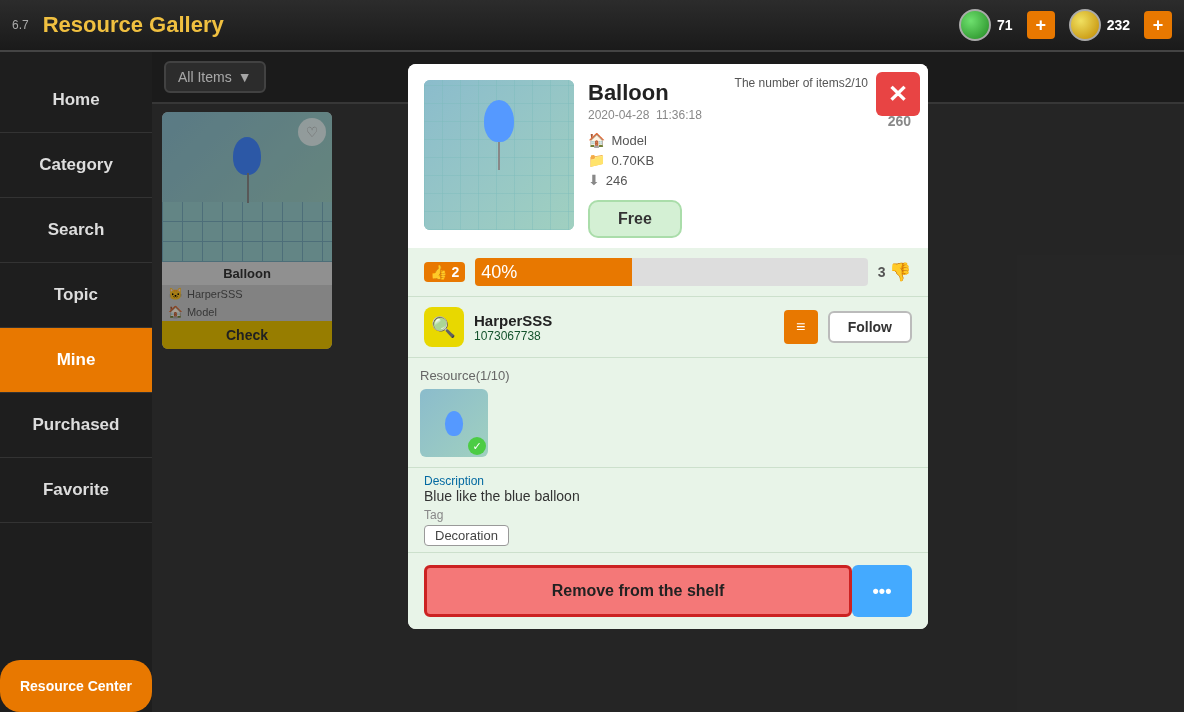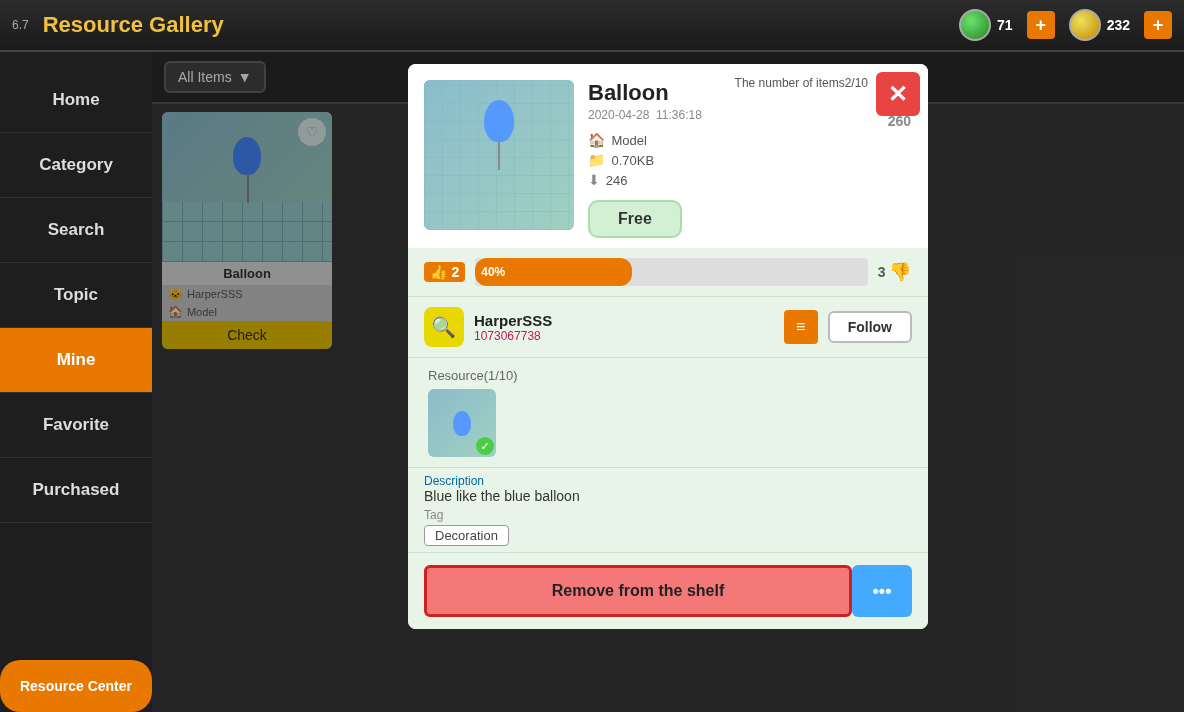--- a/index.html
+++ b/index.html
@@ -198,21 +198,21 @@
       padding: 2px 6px;
       display: flex; align-items: center; gap: 4px;
       font-size: 11px; color: #555;
     }
     .check-btn {
       width: 100%;
       background: #e8c000;
       border: none;
       padding: 6px;
       font-size: 14px;
-      font-weight: normal;
+      font-weight: bold;
       color: #333;
       cursor: pointer;
     }
 
     
     .modal-overlay {
       position: absolute;
       top: 0; left: 0; right: 0; bottom: 0;
       background: rgba(0,0,0,0.35);
       display: flex;
@@ -363,21 +363,21 @@
       background: #ddd;
       border-radius: 4px;
       overflow: hidden;
       position: relative;
     }
     .rating-bar-fill {
       height: 100%;
       background: #e87800;
       display: flex; align-items: center;
       padding-left: 6px;
-      color: #fff; font-weight: bold; font-size: 12px; border-radius: 12px;
+      color: #fff; font-weight: normal; font-size: 18px;
     }
     .dislike-btn {
       display: flex; align-items: center; gap: 4px;
       color: #555; font-size: 14px; font-weight: bold;
     }
     .dislike-icon {
       font-size: 18px;
       color: #888;
     }
 
@@ -401,21 +401,21 @@
     .author-info {
       flex: 1;
     }
     .author-name {
       font-size: 15px;
       font-weight: bold;
       color: #222;
     }
     .author-id {
       font-size: 12px;
-      color: #be185d;
+      color: #14532d;
     }
     .author-list-icon {
       width: 34px; height: 34px;
       background: #e87800;
       border-radius: 4px;
       display: flex; align-items: center; justify-content: center;
       color: #fff; font-size: 16px;
     }
     .follow-btn {
       background: #ffffff;
@@ -424,21 +424,21 @@
       padding: 6px 18px;
       font-size: 14px;
       font-weight: bold;
       color: #333;
       cursor: pointer;
     }
 
     
     .resource-section {
       background: #e8f4e8;
-      padding: 10px 20px;
+      padding: 10px 12px;
       border-top: 1px solid #cce0cc;
     }
     .resource-label {
       font-size: 13px;
       color: #666;
       margin-bottom: 6px;
     }
     .resource-thumb {
       width: 68px; height: 68px;
       background: linear-gradient(135deg, #8bbccc 0%, #a0d0c0 100%);
@@ -553,24 +553,24 @@
     <div class="sidebar-item">
       <span>Search</span>
     </div>
     <div class="sidebar-item">
       <span>Topic</span>
     </div>
     <div class="sidebar-item active">
       <span>Mine</span>
     </div>
     <div class="sidebar-item">
+      <span>Purchased</span>
+    </div>
+    <div class="sidebar-item">
       <span>Favorite</span>
-    </div>
-    <div class="sidebar-item">
-      <span>Purchased</span>
     </div>
     <div class="sidebar-resource">
       <span>Resource Center</span>
     </div>
   </div>
 
   <div class="content-area">
 
     <div class="filter-bar">
       <div class="filter-dropdown">

